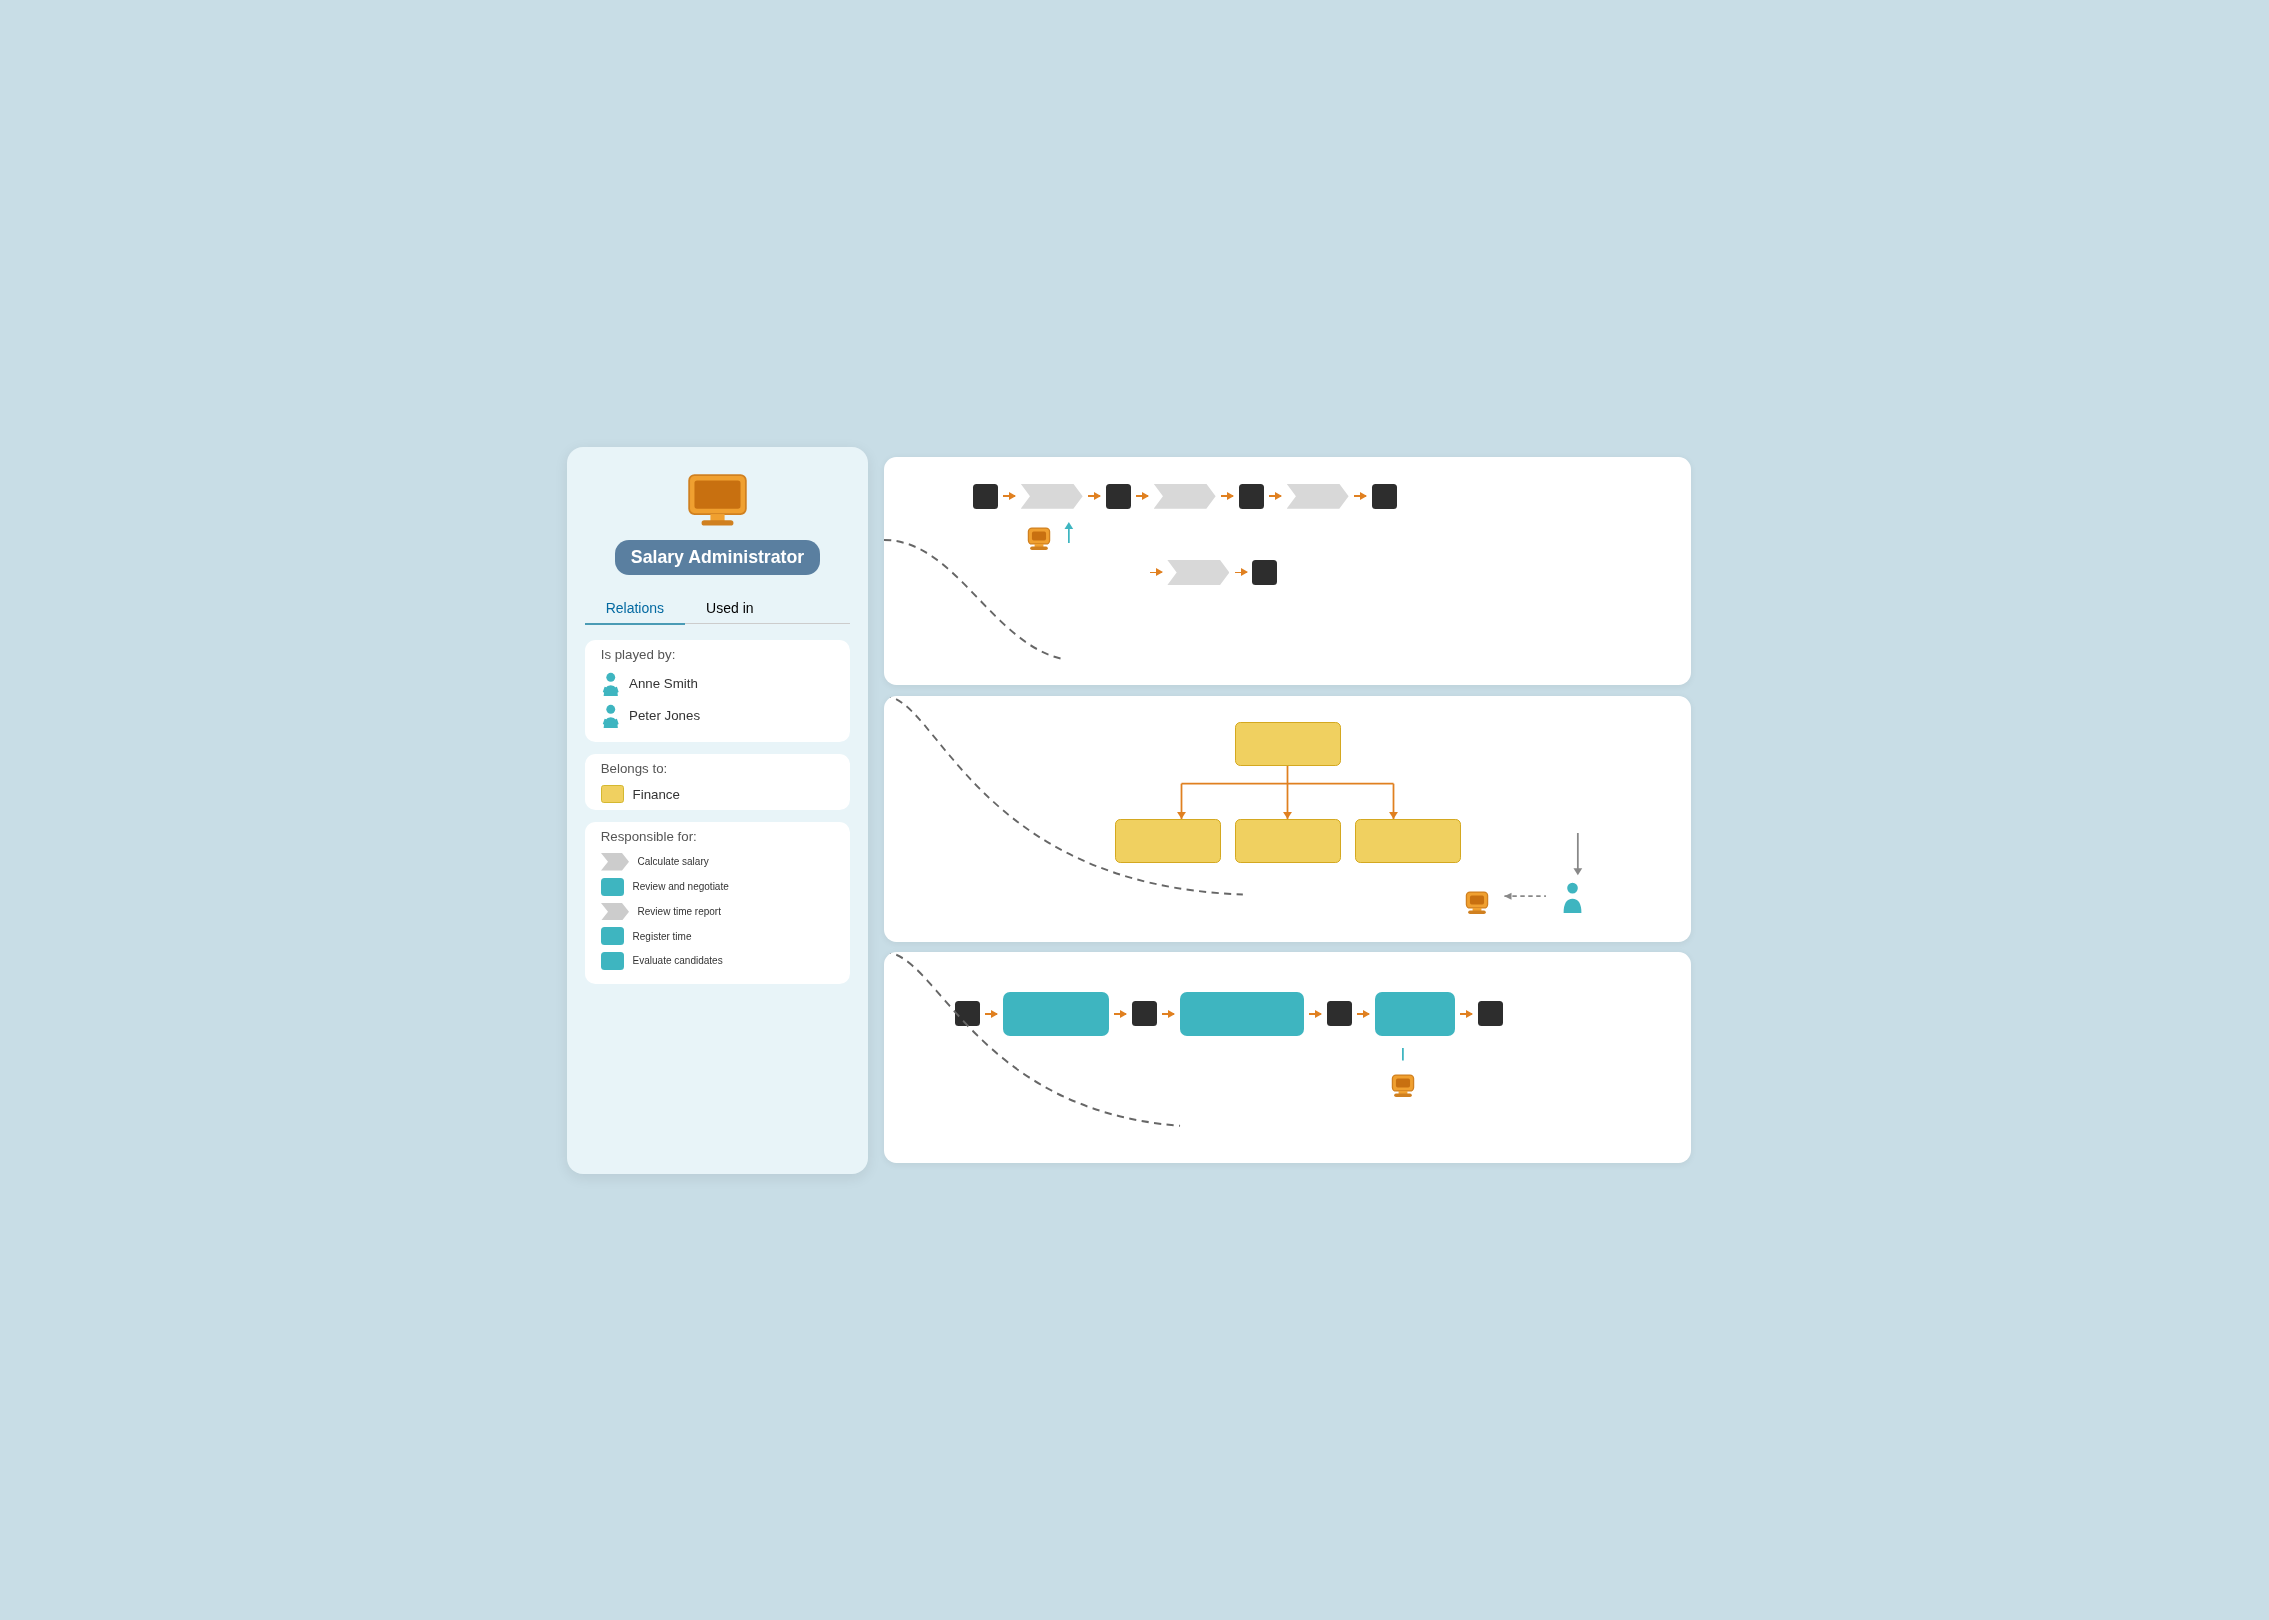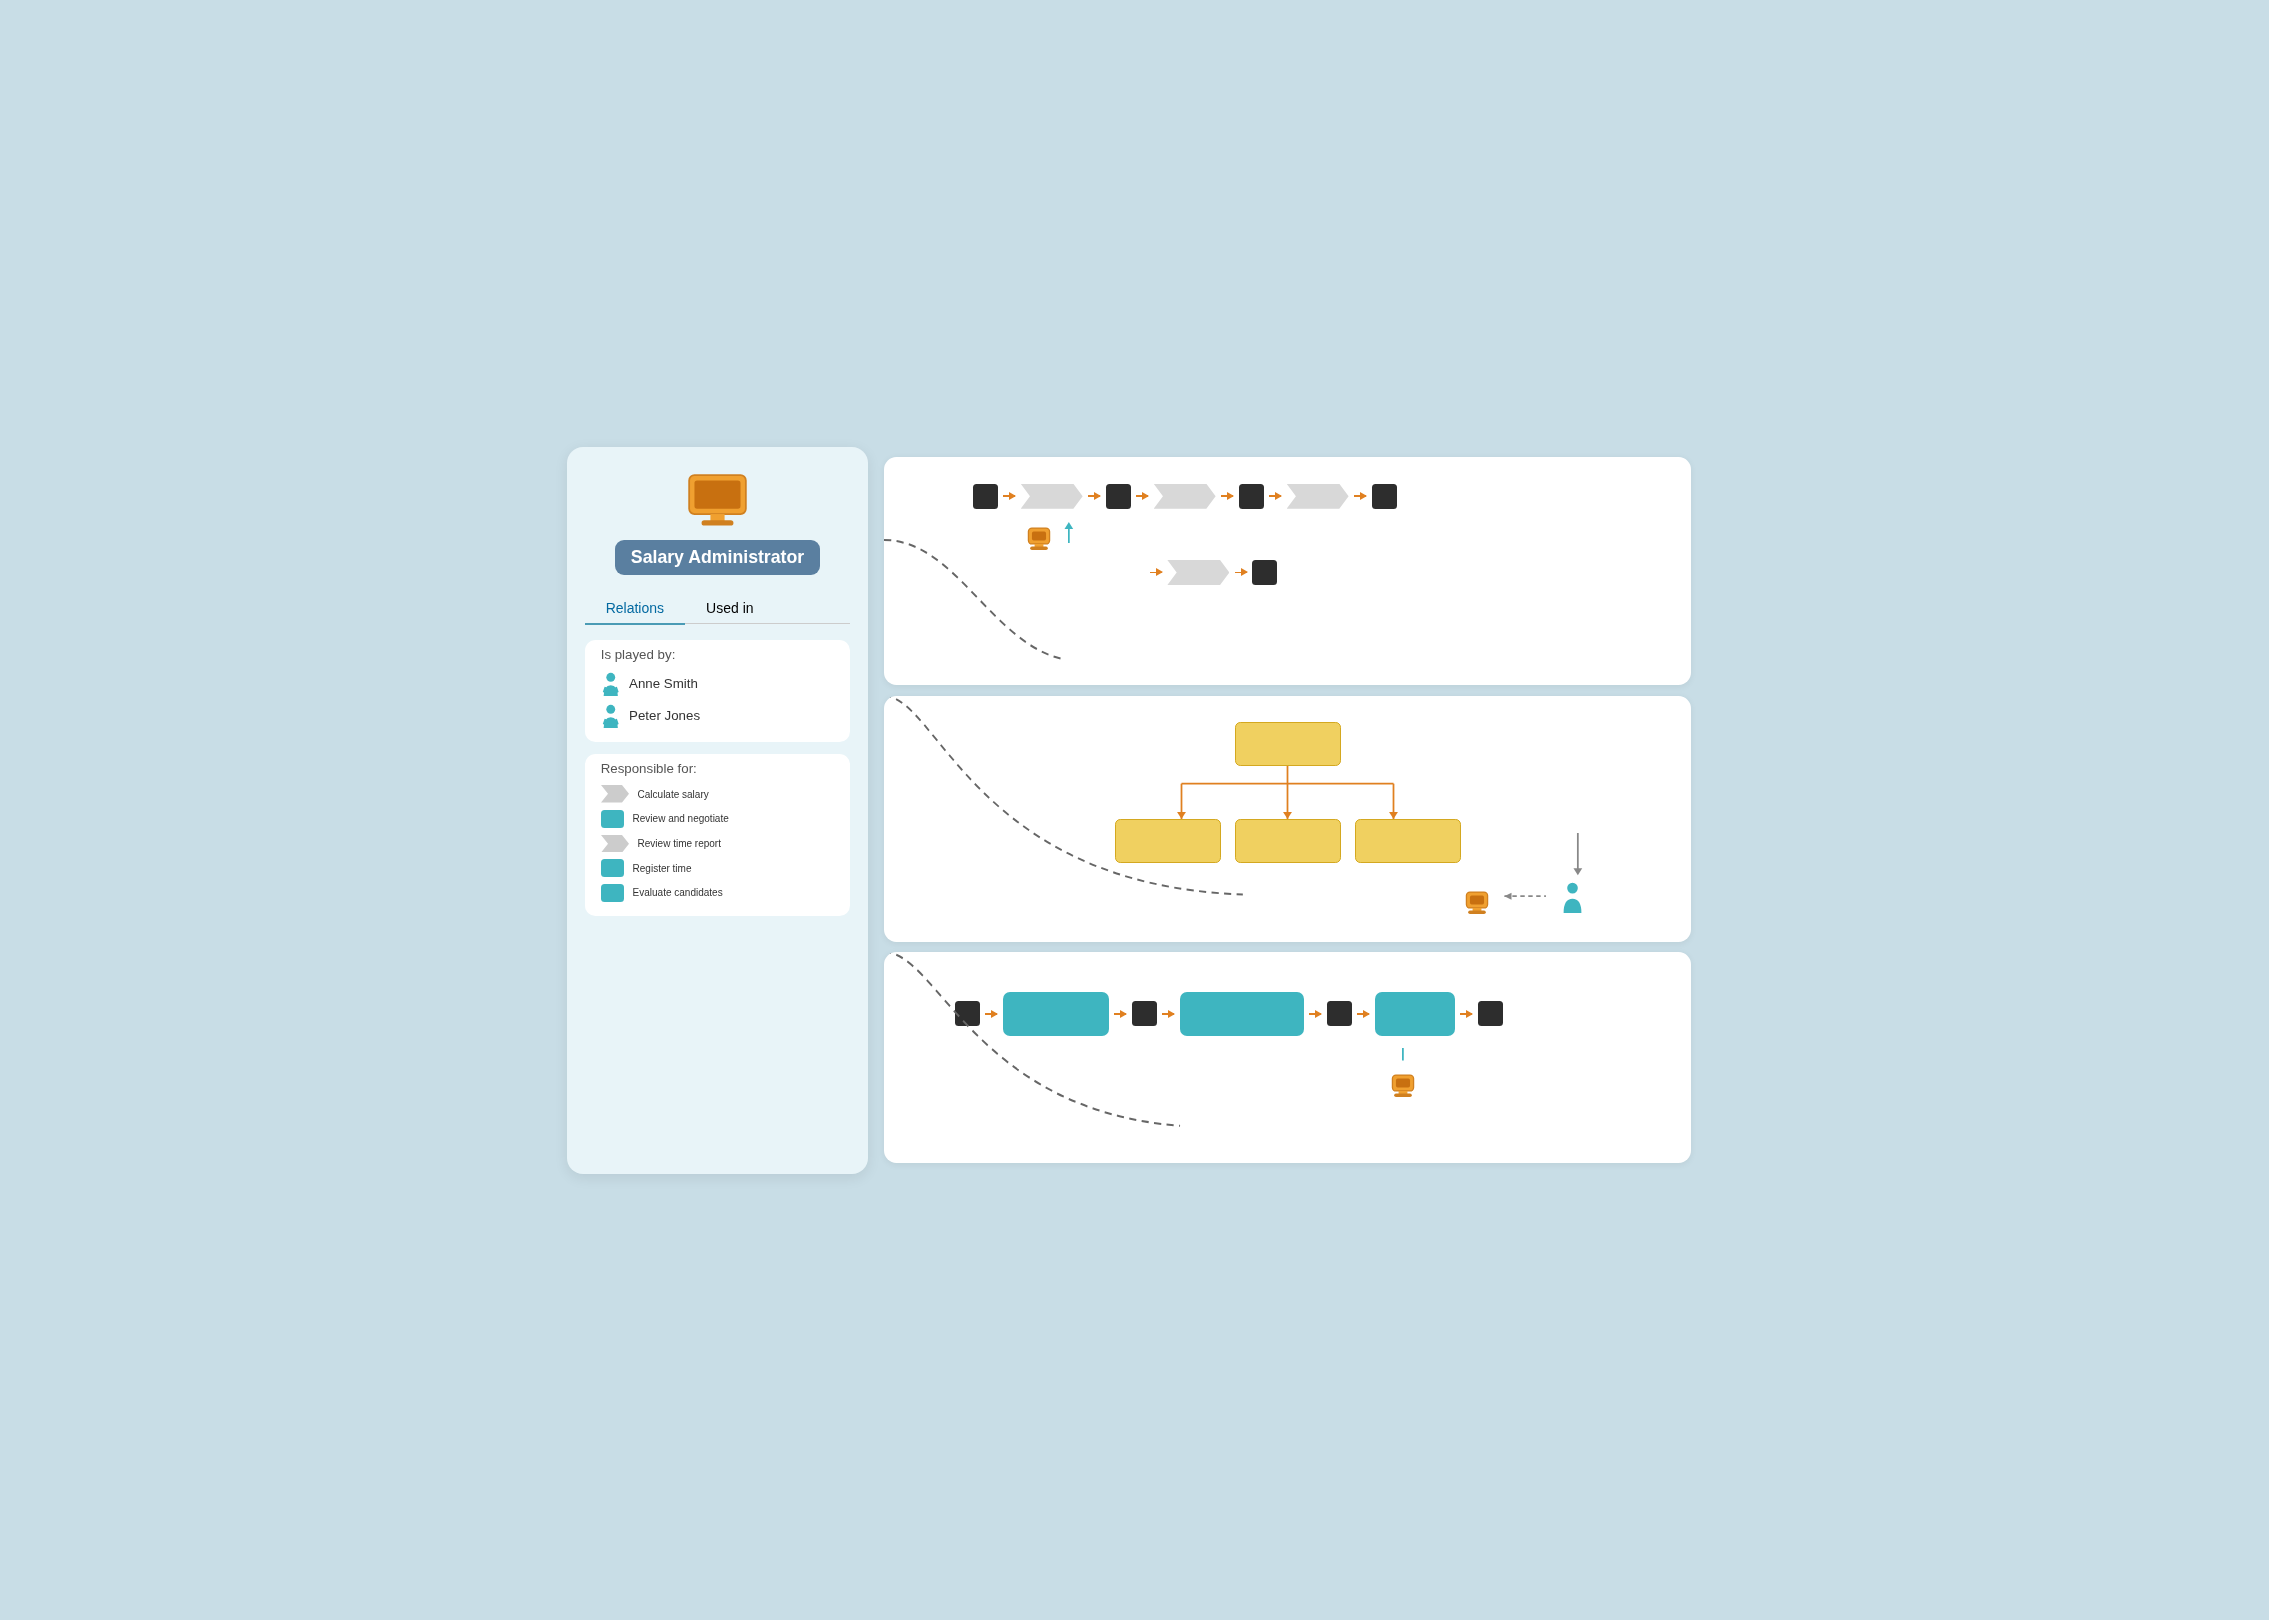--- a/index.html
+++ b/index.html
@@ -35,21 +35,21 @@
       justify-content: center;
       margin-bottom: 10.6px;
     }
     .role-icon {
       width: 71px;
       height: 62px;
     }
     .role-title-badge {
       background: #5a7fa0;
       color: white;
-      border-radius: 9px;
+      border-radius: 14px;
       padding: 7px 16px;
       font-size: 17.7px;
       font-weight: 600;
       text-align: center;
       margin: 0 auto 17.7px;
       display: block;
       width: fit-content;
     }
     .tabs {
       display: flex;
@@ -230,20 +230,27 @@
         <svg class="person-icon" viewBox="0 0 22 28" xmlns="http://www.w3.org/2000/svg">
           <circle cx="11" cy="7" r="5" fill="#3eb5c0"></circle>
           <path d="M3 28 Q3 16 11 16 Q19 16 19 28" fill="#3eb5c0"></path>
           <line x1="5" y1="18" x2="3" y2="24" stroke="#3eb5c0" stroke-width="2"></line>
           <line x1="17" y1="18" x2="19" y2="24" stroke="#3eb5c0" stroke-width="2"></line>
         </svg>
         <span>Peter Jones</span>
       </div>
     </div>
 
+    <div class="section-card">
+      <div class="section-label">Belongs to:</div>
+      <div class="belongs-item">
+        <div class="finance-swatch"></div>
+        <span>Finance</span>
+      </div>
+    </div>
 
     <div class="section-card">
       <div class="section-label">Responsible for:</div>
       <div class="responsible-item">
         <svg class="arrow-shape" viewBox="0 0 32 20" xmlns="http://www.w3.org/2000/svg">
           <polygon points="0,0 24,0 32,10 24,20 0,20 8,10" fill="#cccccc"></polygon>
         </svg>
         <span>Calculate salary</span>
       </div>
       <div class="responsible-item">

